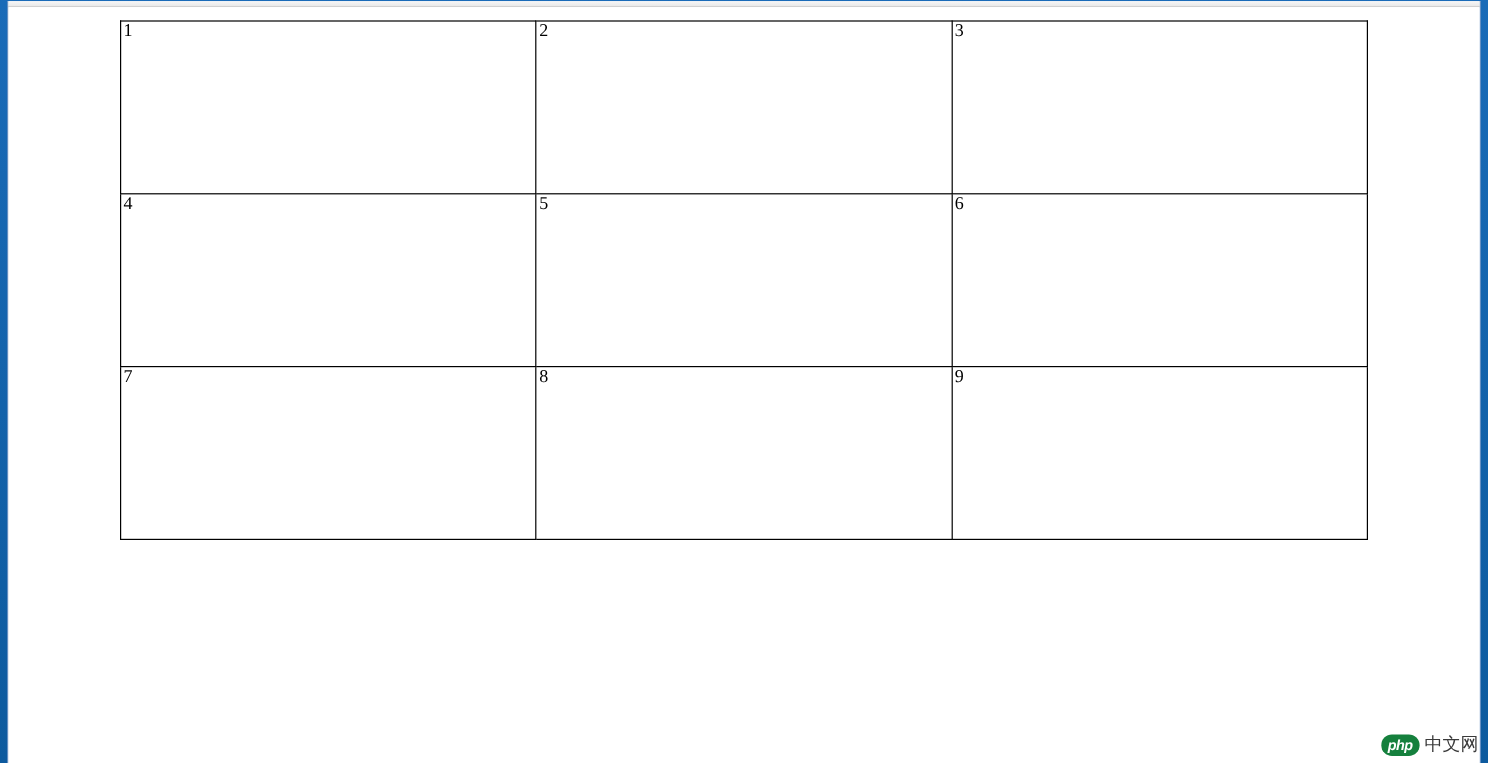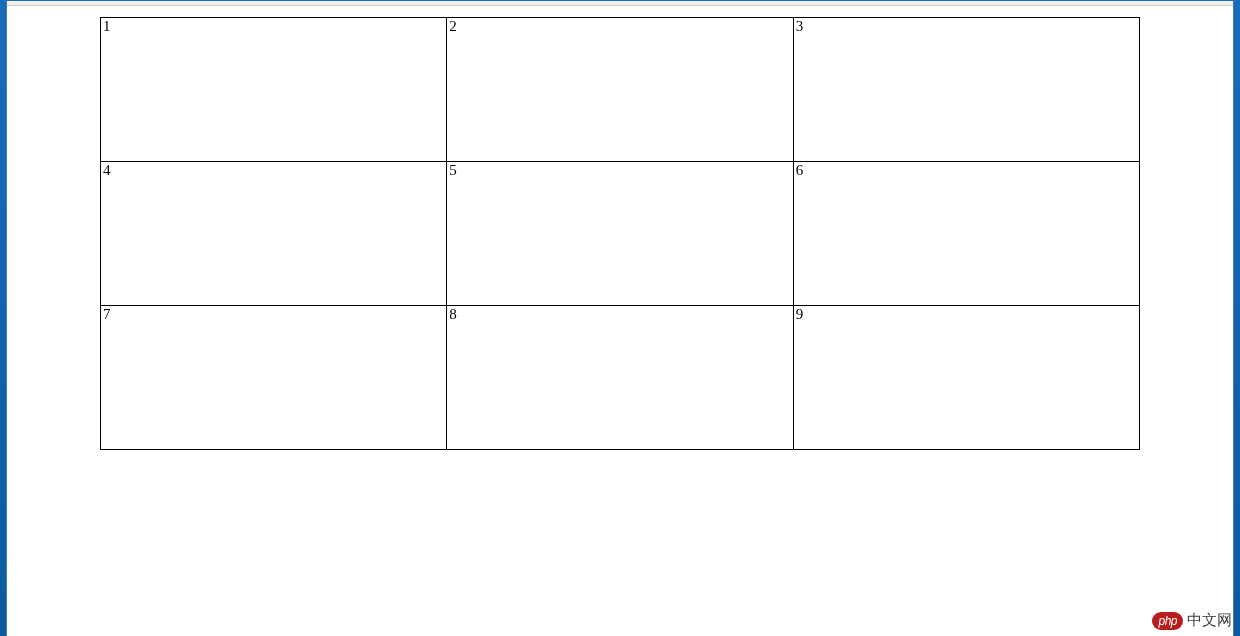--- a/index.html
+++ b/index.html
@@ -93,23 +93,23 @@
       align-items: center;
       gap: 4px;
       font-size: 15px;
       color: #3a3a3a;
       font-weight: 500;
       z-index: 100;
       font-family: "Microsoft YaHei", "SimHei", sans-serif;
     }
     
     .watermark .badge {
-      background: #b91c1c;
+      background: #15803d;
       color: #ffffff;
-      font-weight: normal;
+      font-weight: bold;
       font-style: italic;
       font-size: 12px;
       border-radius: 10px;
       padding: 2px 6px 2px 6px;
       letter-spacing: -0.5px;
       font-family: Arial, sans-serif;
     }
     
     .taskbar {
       height: 3px;

